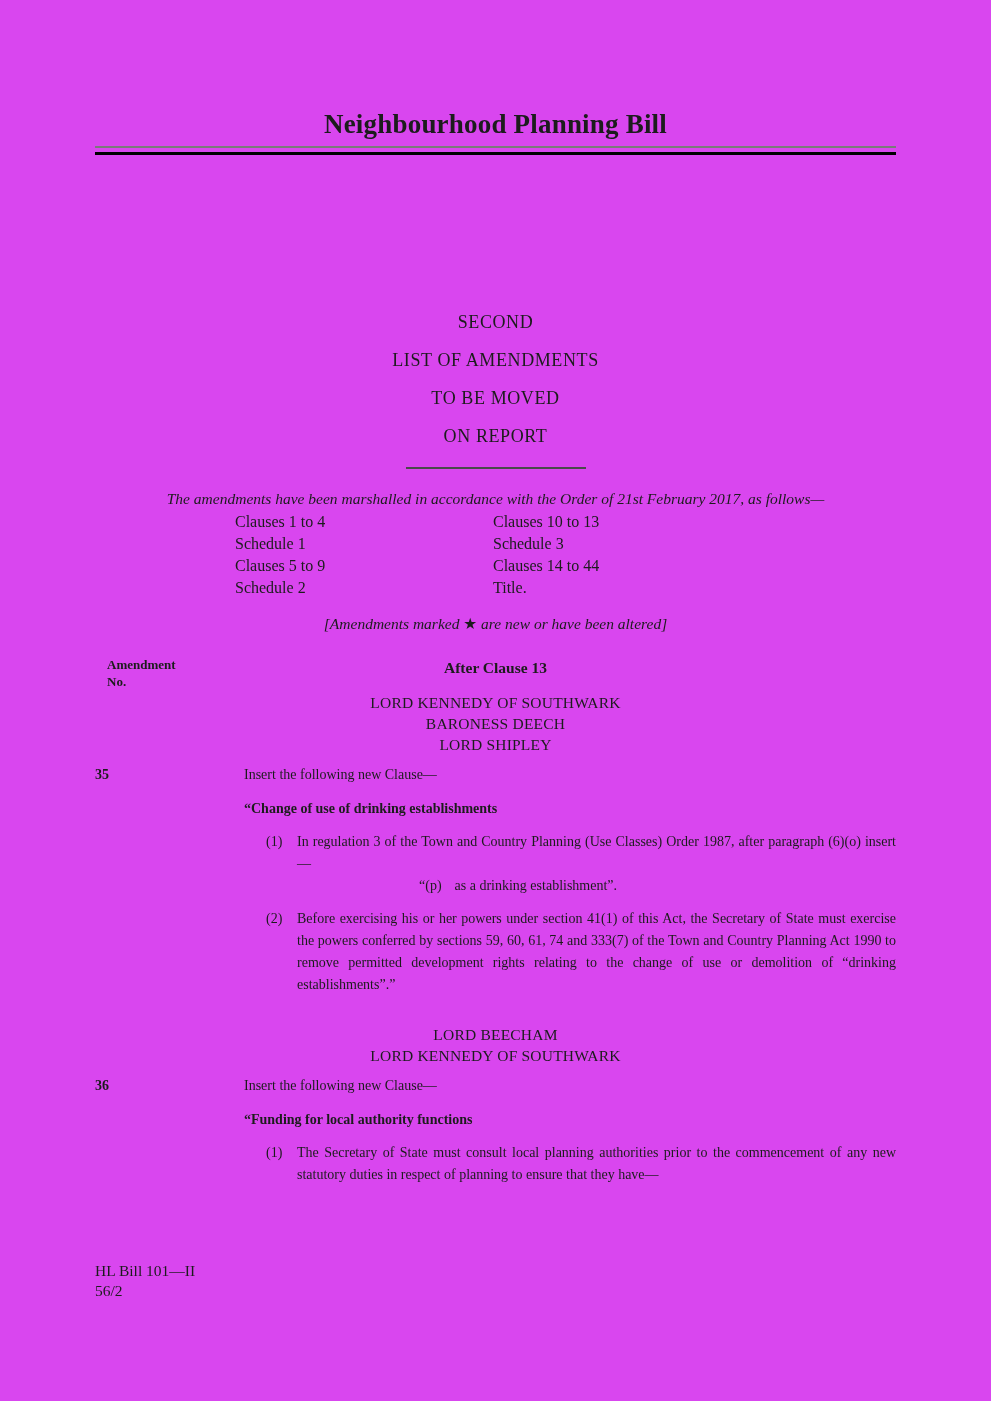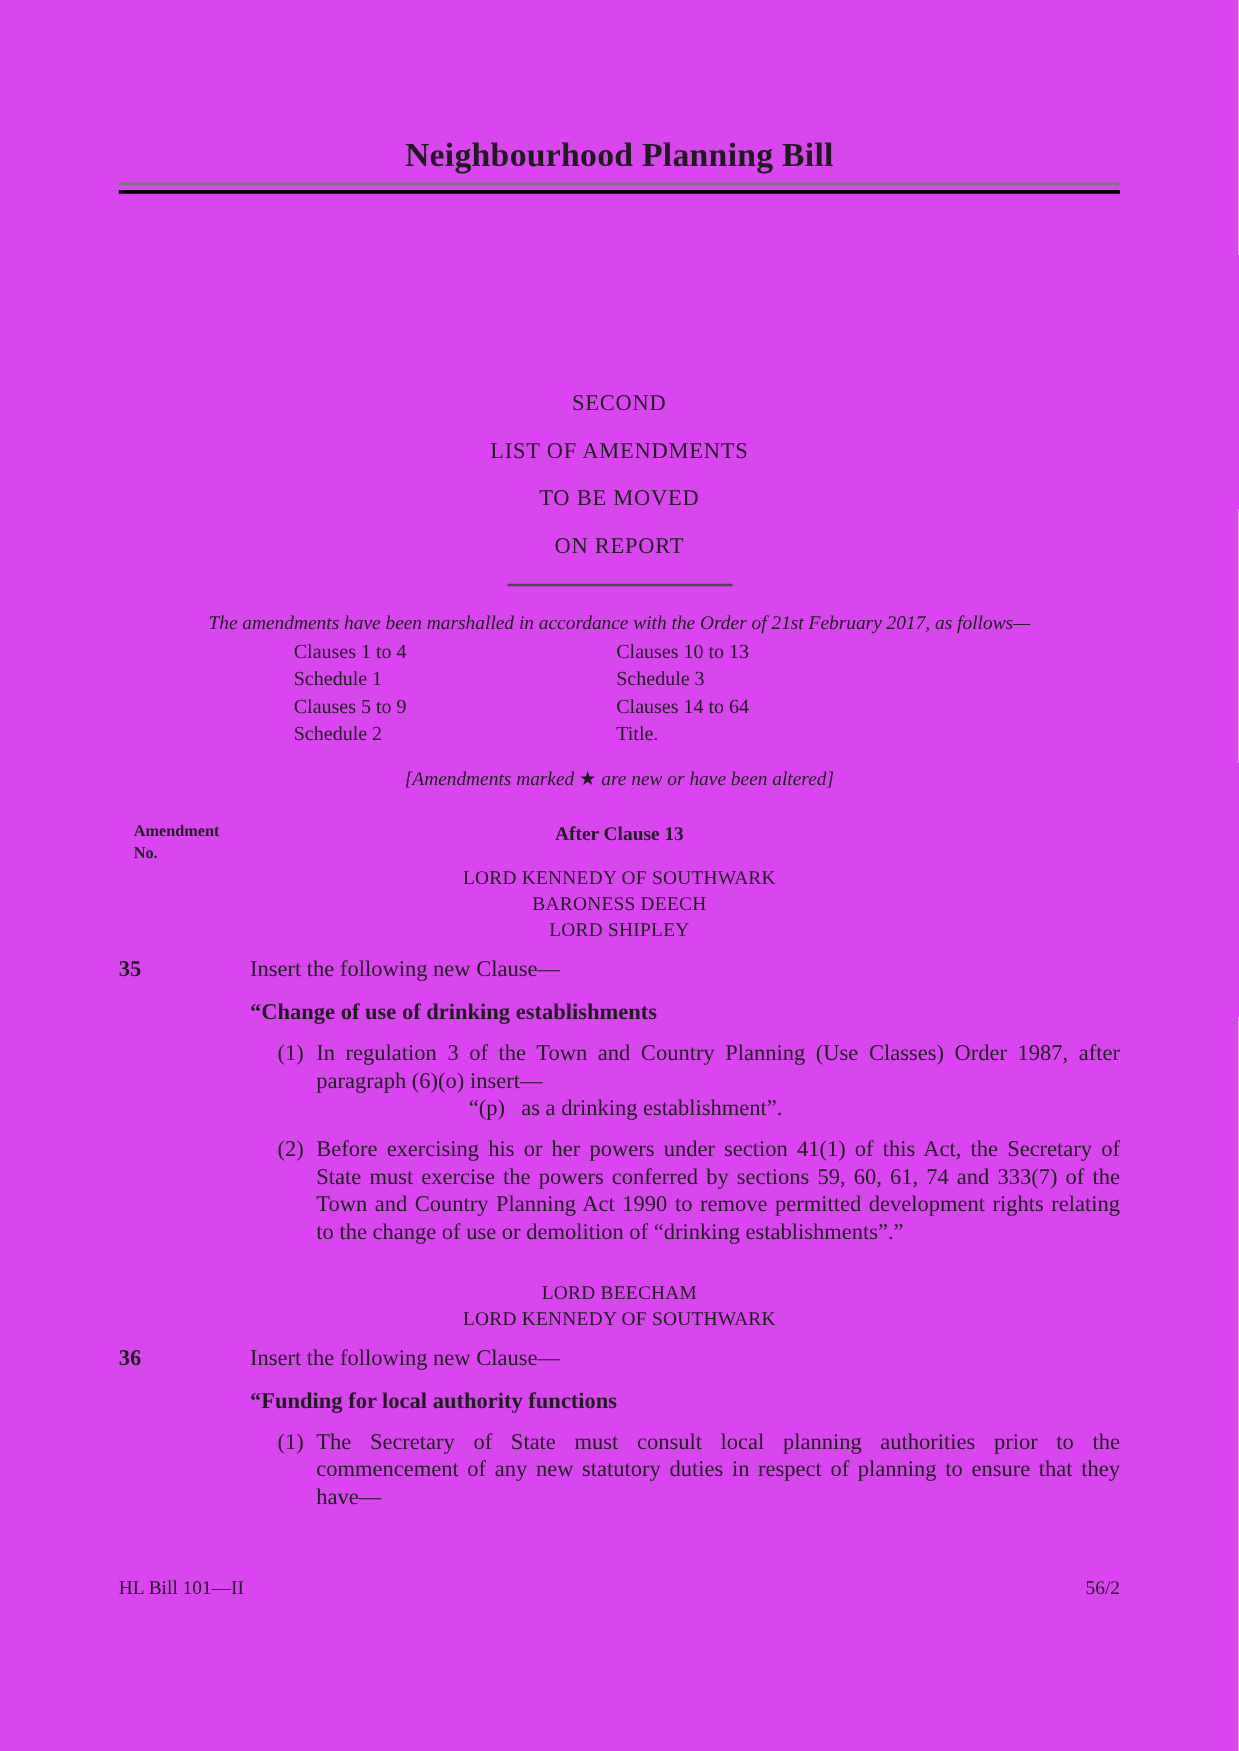--- a/index.html
+++ b/index.html
@@ -97,22 +97,23 @@
     margin-top: 14px;
     text-align: center;
     font-size: 15.5px;
     line-height: 21px;
   }
   .sponsors div { letter-spacing: 0.2px; }
   
   .amendment {
     margin-top: 9px;
     display: flex;
-    font-size: 18px;
+    font-size: 14px;
     line-height: 22px;
+    gap: 44px;
   }
   .amendment .amend-num {
     width: 105px;
     flex: 0 0 105px;
     font-weight: bold;
   }
   .amendment .amend-body {
     width: 696px;
     flex: 1;
   }
@@ -138,20 +139,21 @@
   
   .footer {
     position: absolute;
     left: 95px;
     right: 95px;
     top: 1261px;
     display: flex;
     justify-content: space-between;
     font-size: 15.5px;
     line-height: 20px;
+    flex-direction: column;
   }
 </style>
 </head>
 <body>
 
 <div class="page">
   <div class="content">
 
     <h1 class="bill-title">Neighbourhood Planning Bill</h1>
     <div class="rule-double"></div>
@@ -170,21 +172,21 @@
     <div class="marshal-cols">
       <div class="marshal-col-left">
         <div>Clauses 1 to 4</div>
         <div>Schedule 1</div>
         <div>Clauses 5 to 9</div>
         <div>Schedule 2</div>
       </div>
       <div class="marshal-col-right">
         <div>Clauses 10 to 13</div>
         <div>Schedule 3</div>
-        <div>Clauses 14 to 64</div>
+        <div>Clauses 14 to 44</div>
         <div>Title.</div>
       </div>
     </div>
 
     <div class="star-note"><span>[Amendments marked </span><span class="star">★</span><span> are new or have been altered]</span></div>
 
     <div class="amend-header">
       <div class="amend-no-label">
         <div>Amendment</div>
         <div>No.</div>

